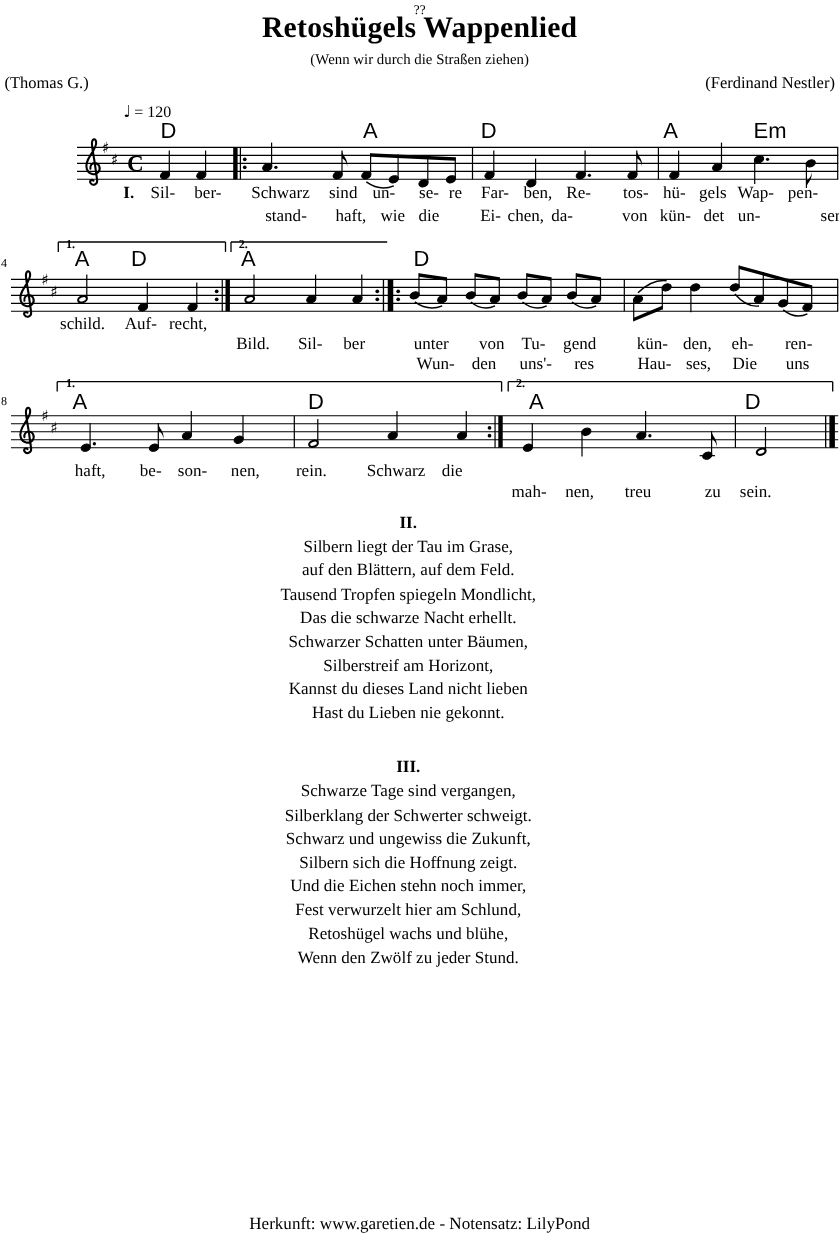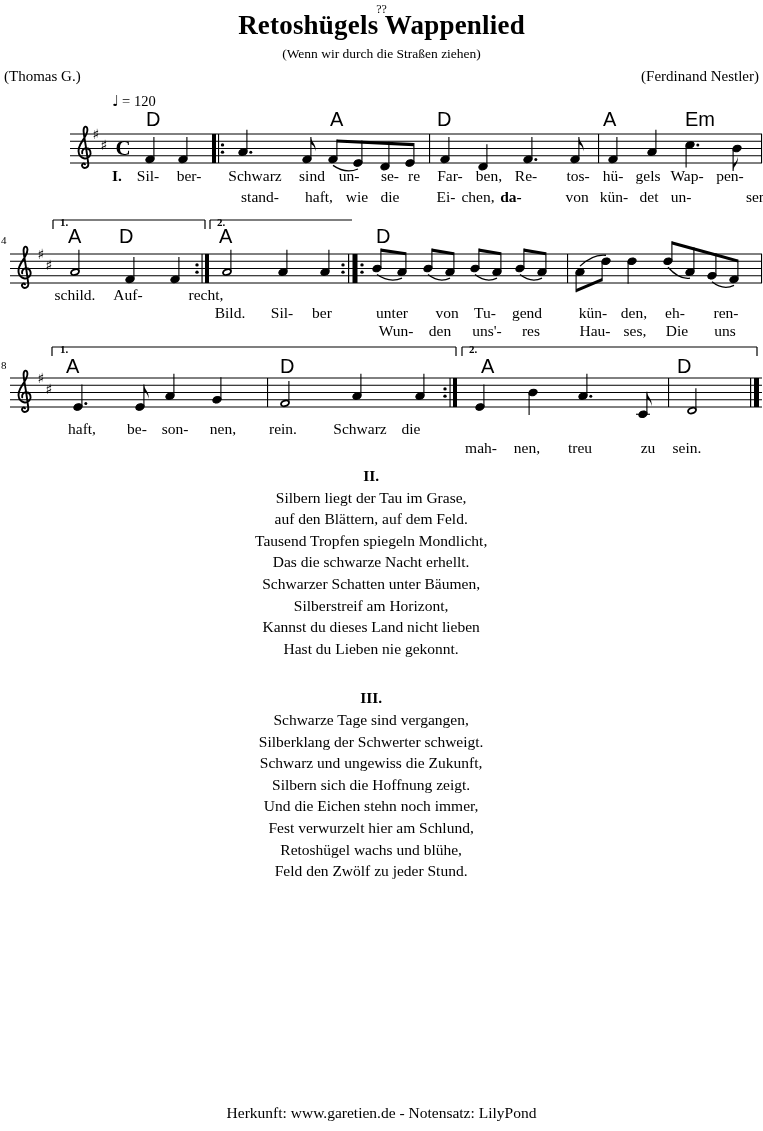--- a/index.html
+++ b/index.html
@@ -247,36 +247,36 @@
     <div class="syl" style="left: 613px; top: 168px;">hü-</div>
     <div class="syl" style="left: 648px; top: 168px;">gels</div>
     <div class="syl" style="left: 687px; top: 168px;">Wap-</div>
     <div class="syl" style="left: 730px; top: 168px;">pen-</div>
     <div class="syl" style="left: 260px; top: 189px;">stand-</div>
     <div class="syl" style="left: 319px; top: 189px;">haft,</div>
     <div class="syl" style="left: 357px; top: 189px;">wie</div>
     <div class="syl" style="left: 390px; top: 189px;">die</div>
     <div class="syl" style="left: 446px; top: 189px;">Ei-</div>
     <div class="syl" style="left: 478px; top: 189px;">chen,</div>
-    <div class="syl" style="left: 511px; top: 189px; font-weight: bold;">da-</div>
+    <div class="syl" style="left: 511px; top: 189px;">da-</div>
     <div class="syl" style="left: 577px; top: 189px;">von</div>
     <div class="syl" style="left: 614px; top: 189px;">kün-</div>
     <div class="syl" style="left: 649px; top: 189px;">det</div>
     <div class="syl" style="left: 681px; top: 189px;">un-</div>
     <div class="syl" style="left: 755px; top: 189px;">ser</div>
     <div class="vlab" style="left: 60px; top: 217px;">1.</div>
     <div class="vlab" style="left: 217px; top: 217px;">2.</div>
     <div class="mnum" style="left: 1px; top: 235px;">4</div>
     <div class="chord" style="left: 68px; top: 228px;">A</div>
     <div class="chord" style="left: 119px; top: 228px;">D</div>
     <div class="chord" style="left: 219px; top: 228px;">A</div>
     <div class="chord" style="left: 376px; top: 228px;">D</div>
     <div class="syl" style="left: 75px; top: 287px;">schild.</div>
     <div class="syl" style="left: 128px; top: 287px;">Auf-</div>
-    <div class="syl" style="left: 171px; top: 287px; margin-left: 35px;">recht,</div>
+    <div class="syl" style="left: 171px; top: 287px;">recht,</div>
     <div class="syl" style="left: 230px; top: 305px;">Bild.</div>
     <div class="syl" style="left: 282px; top: 305px;">Sil-</div>
     <div class="syl" style="left: 322px; top: 305px;">ber</div>
     <div class="syl" style="left: 392px; top: 305px;">unter</div>
     <div class="syl" style="left: 447px; top: 305px;">von</div>
     <div class="syl" style="left: 485px; top: 305px;">Tu-</div>
     <div class="syl" style="left: 527px; top: 305px;">gend</div>
     <div class="syl" style="left: 593px; top: 305px;">kün-</div>
     <div class="syl" style="left: 634px; top: 305px;">den,</div>
     <div class="syl" style="left: 675px; top: 305px;">eh-</div>
@@ -324,17 +324,17 @@
     </div>
     <div class="verse">
       <div class="verse-label">III.</div>
       <div>Schwarze Tage sind vergangen,</div>
       <div>Silberklang der Schwerter schweigt.</div>
       <div>Schwarz und ungewiss die Zukunft,</div>
       <div>Silbern sich die Hoffnung zeigt.</div>
       <div>Und die Eichen stehn noch immer,</div>
       <div>Fest verwurzelt hier am Schlund,</div>
       <div>Retoshügel wachs und blühe,</div>
-      <div>Feld den Zwölf zu jeder Stund.</div>
+      <div>Wenn den Zwölf zu jeder Stund.</div>
     </div>
   </div>
 
 <div class="abs ctr" id="footer">Herkunft: www.garetien.de - Notensatz: LilyPond</div>
 
 </body></html>

